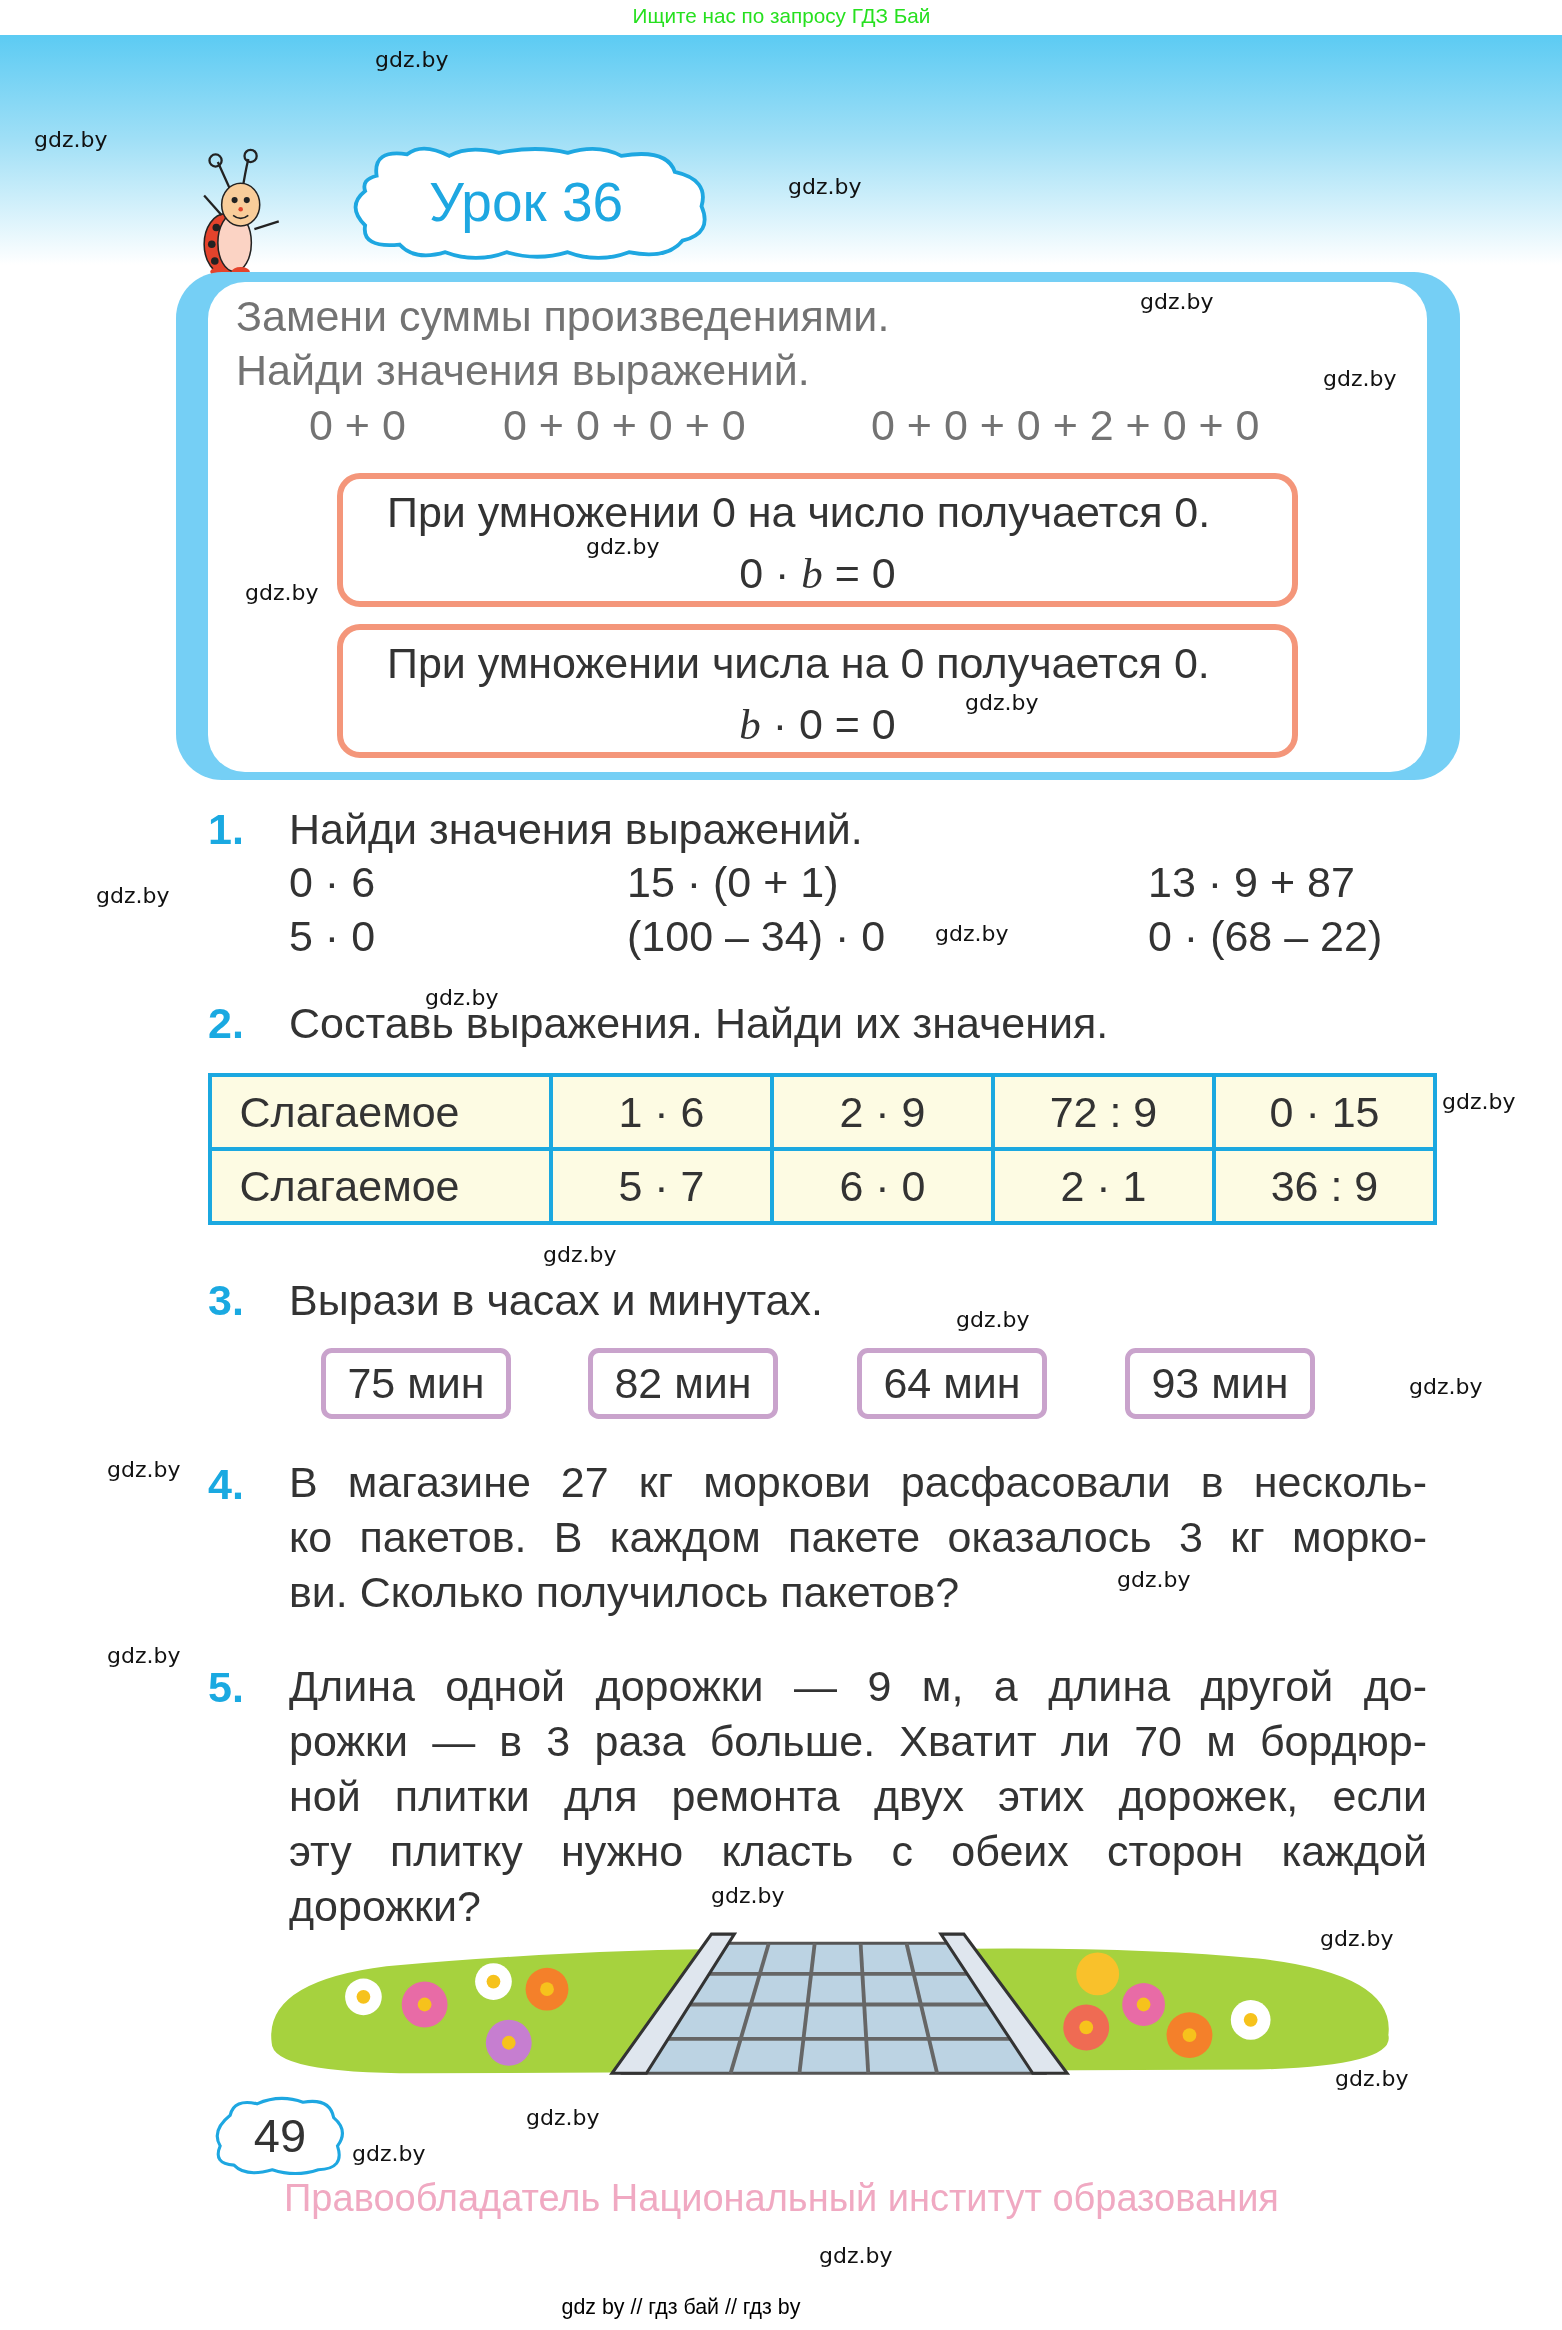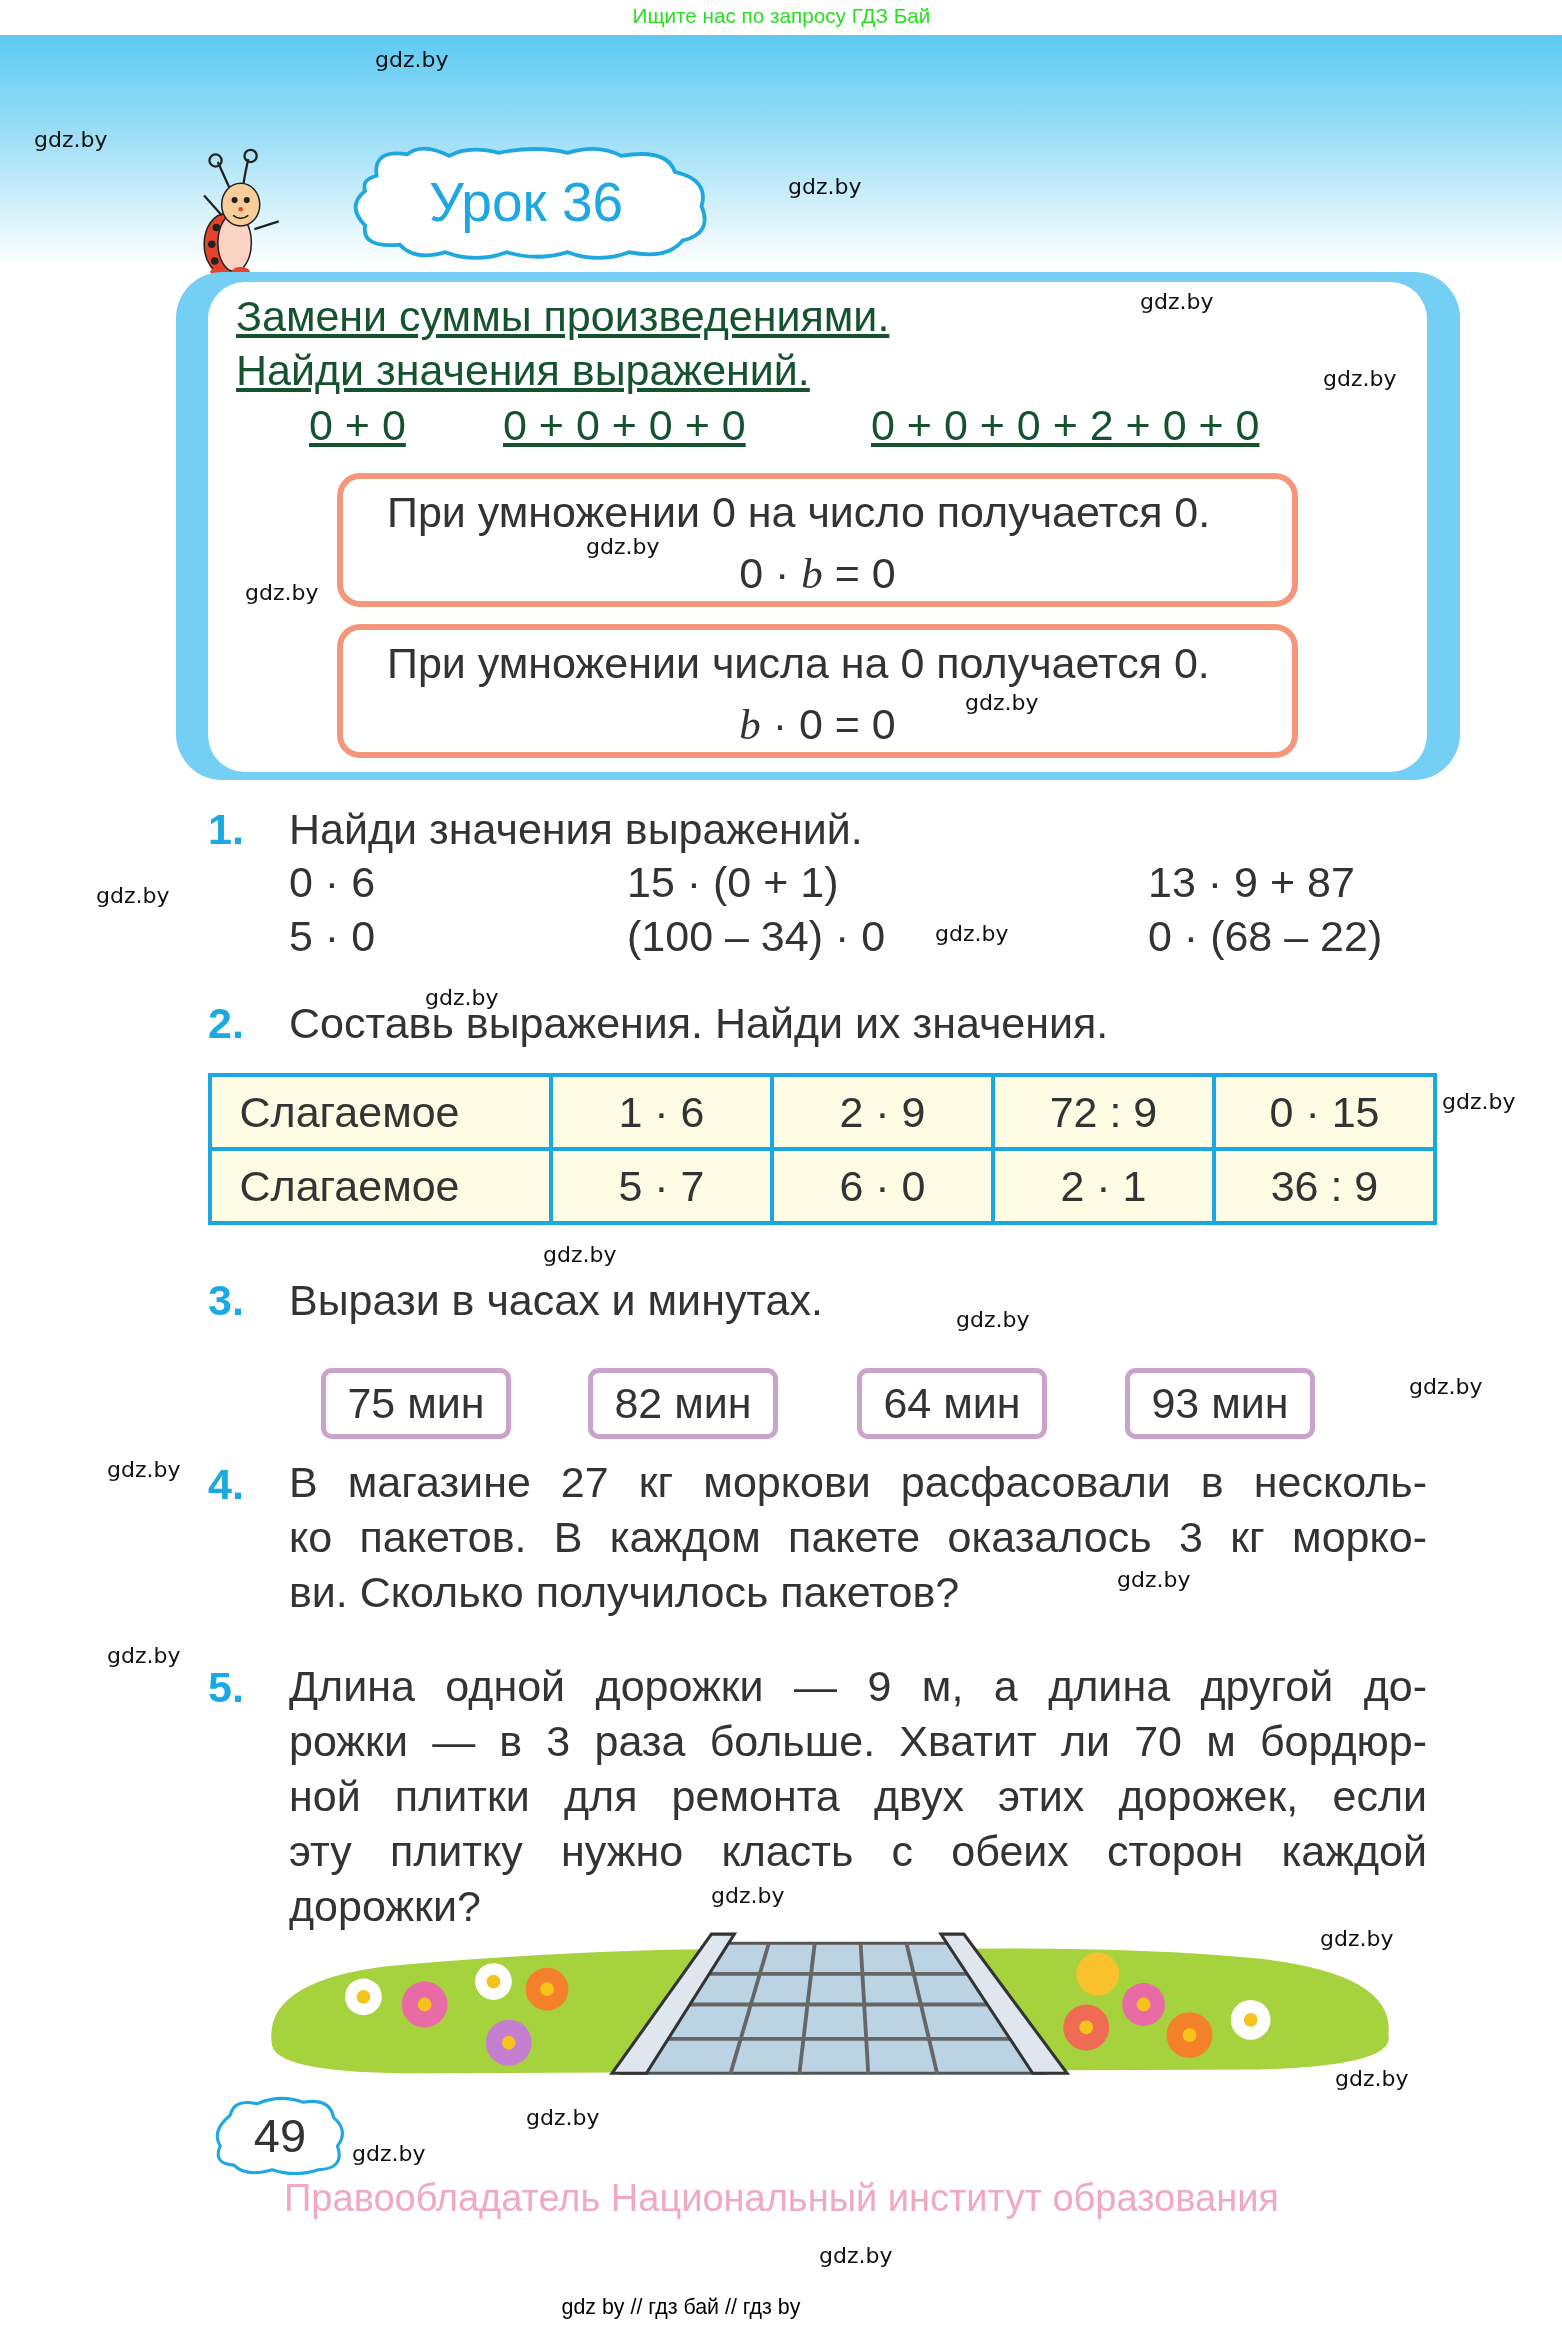--- a/index.html
+++ b/index.html
@@ -11,39 +11,39 @@
   .topbanner{position:absolute;left:0;top:0;width:1563px;height:35px;text-align:center;
        font-size:20.7px;line-height:32px;color:#26e01f;}
   .wm{position:absolute;font-size:22px;color:#111;font-family:"DejaVu Sans",sans-serif;white-space:nowrap;}
   
   .cloud-title{position:absolute;left:346px;top:145px;width:367px;height:115px;}
   .cloud-title .txt{position:absolute;left:0;top:0;width:360px;height:115px;text-align:center;
        line-height:115px;font-size:55px;color:#1ea7e1;}
   
   .panel{position:absolute;left:176px;top:272px;width:1284px;height:508px;background:#75cff5;border-radius:46px;}
   .panel-inner{position:absolute;left:208px;top:282px;width:1219px;height:490px;background:#fff;border-radius:37px;}
-  .ptext{position:absolute;font-size:43px;color:#14532d;white-space:nowrap;text-decoration:underline;}
+  .ptext{position:absolute;font-size:43px;color:#737373;white-space:nowrap;}
   .rule{position:absolute;left:337px;width:961px;height:134px;border:6.1px solid #f4967a;border-radius:23px;box-sizing:border-box;background:#fff;}
   .rule .l1{position:absolute;left:0;width:100%;top:9.2px;text-align:left;font-size:43px;white-space:nowrap;margin-left:44px;}
   .rule .l2{position:absolute;left:0;width:100%;top:70px;text-align:center;font-size:43px;white-space:nowrap;}
   .rule i{font-family:"Liberation Serif","DejaVu Serif",serif;font-style:italic;}
   
   .num{position:absolute;font-size:43px;font-weight:bold;color:#1aa9e1;}
   .etext{position:absolute;font-size:43px;color:#333;white-space:nowrap;}
   .para{position:absolute;left:289px;width:1138px;font-size:43px;line-height:55px;color:#333;text-align:justify;}
   .para .ln{display:block;text-align:justify;text-align-last:justify;white-space:nowrap;}
   .para .ln.last{text-align-last:left;}
   
   table.tb{position:absolute;left:208px;top:1073px;border-collapse:collapse;background:#fdfbe3;}
   table.tb td{border:4.6px solid #1ba8e0;height:70px;font-size:43px;color:#333;text-align:center;padding:0;}
   table.tb td.h{width:341px;text-align:left;padding-left:27.5px;box-sizing:border-box;}
   table.tb td.c{width:217px;}
   
   .chip{position:absolute;top:1348px;width:190px;height:71px;border:5.4px solid #c9a3cc;border-radius:10.7px;box-sizing:border-box;
-        text-align:center;line-height:60px;font-size:43px;color:#333;background:#fff;margin-top:20px;}
+        text-align:center;line-height:60px;font-size:43px;color:#333;background:#fff;}
   .footer-rights{position:absolute;left:0;top:2177px;width:1563px;text-align:center;font-size:38px;color:#f0a9c2;}
   .footer-links{position:absolute;left:0;top:2295px;width:1362px;text-align:center;font-size:21.4px;color:#000000;}
   .pagenum{position:absolute;left:211px;top:2096px;width:138px;height:80px;}
   .pagenum .txt{position:absolute;left:0;top:0;width:138px;height:80px;text-align:center;line-height:80px;font-size:47px;color:#333;}
 </style>
 </head>
 <body>
 
 <div class="topbanner">Ищите нас по запросу ГДЗ Бай</div>
 <div class="sky"></div>

